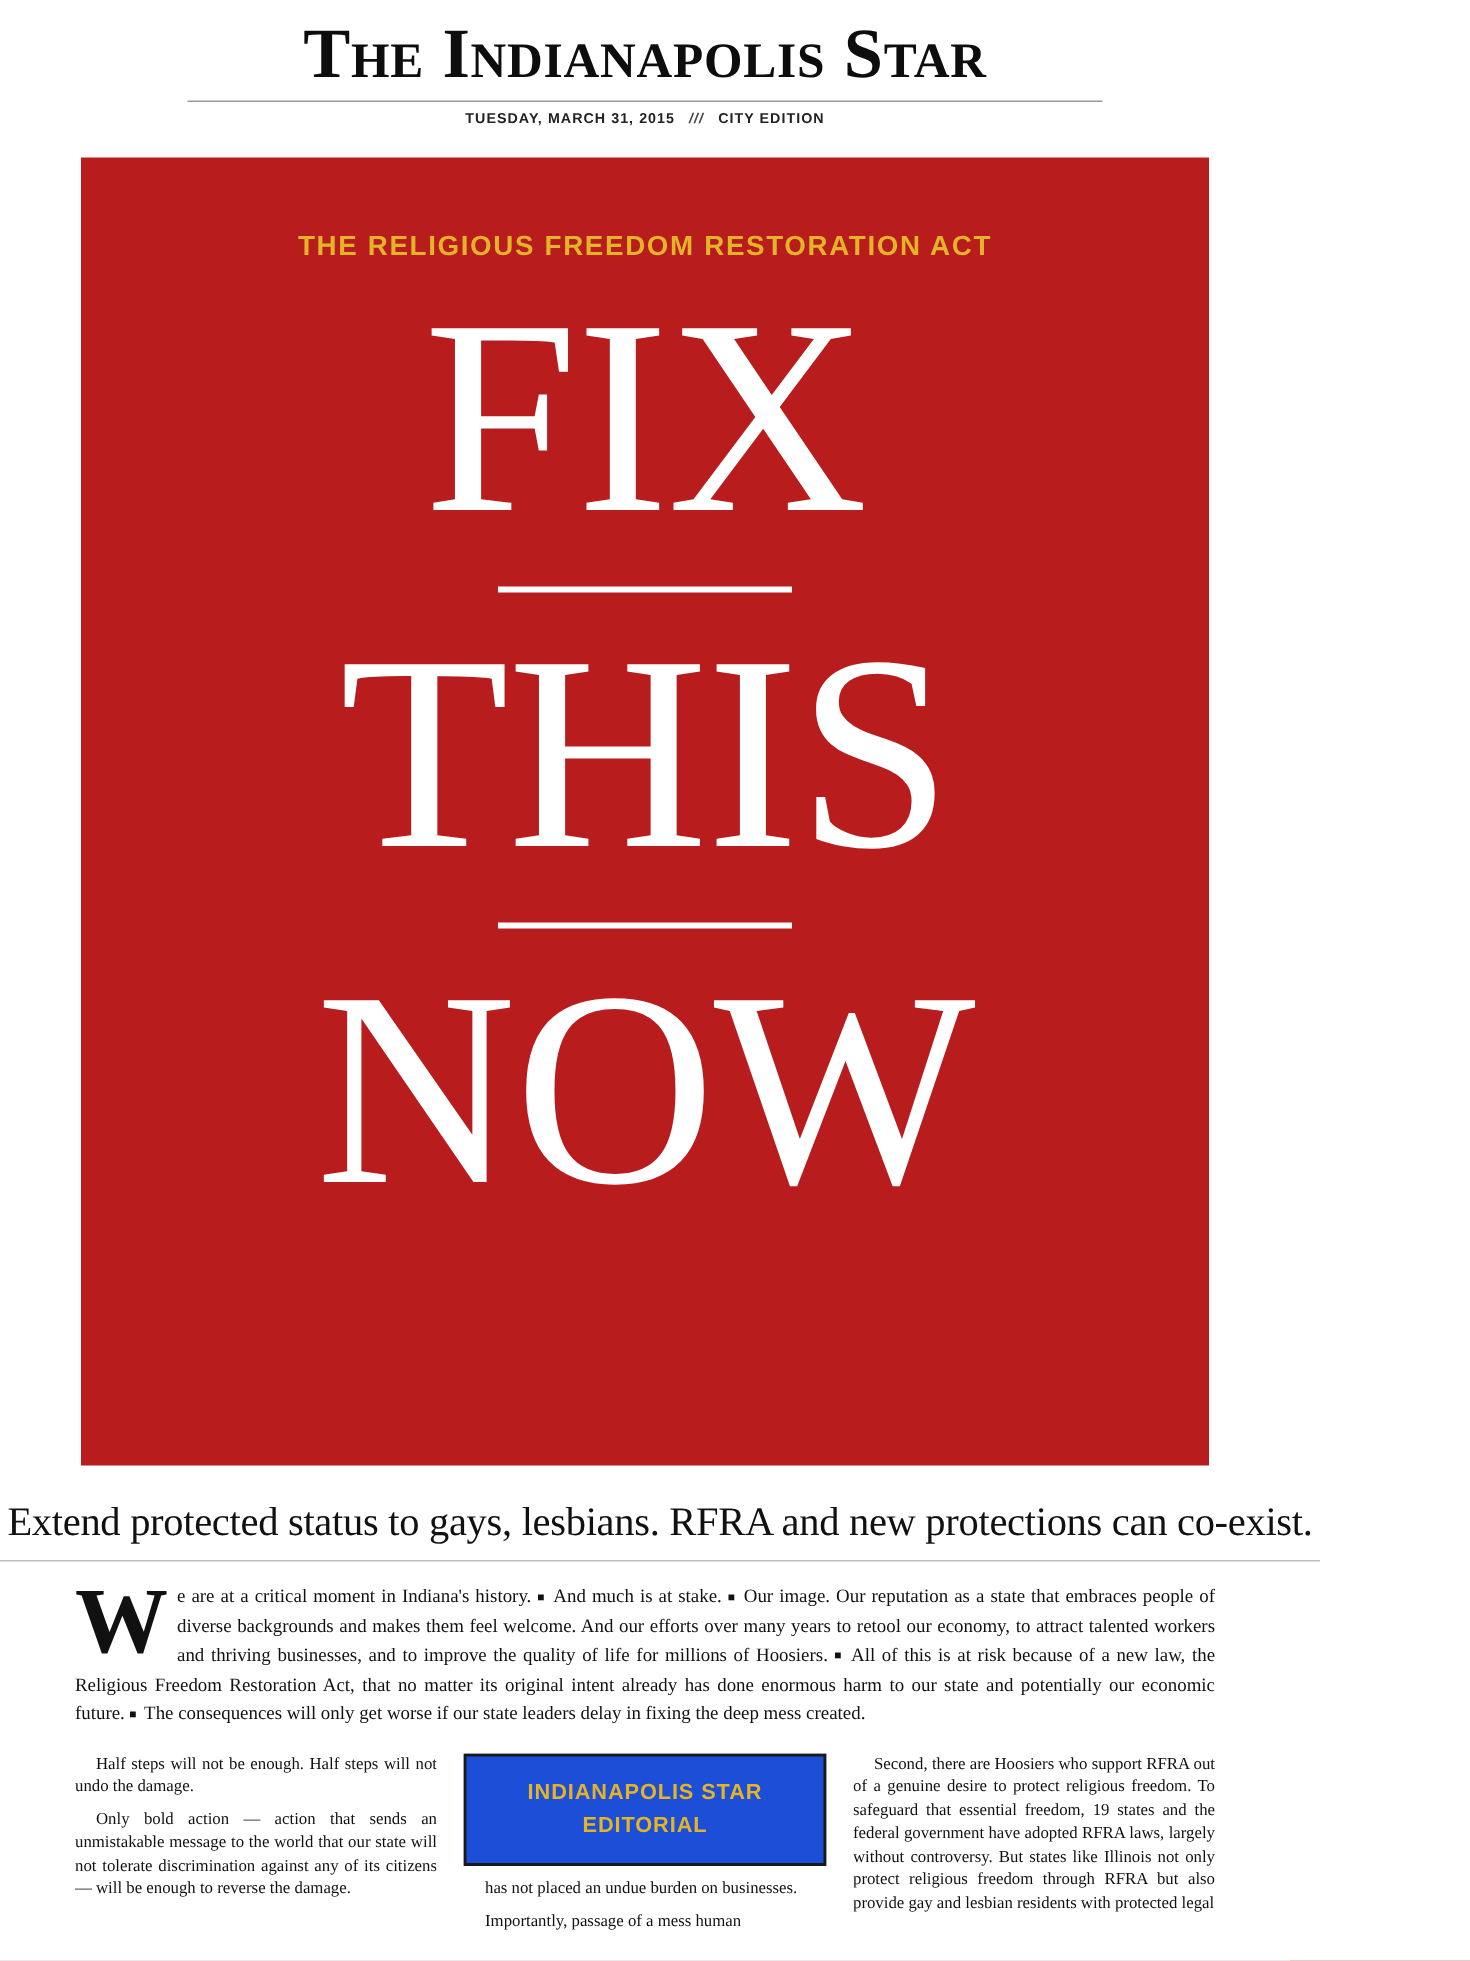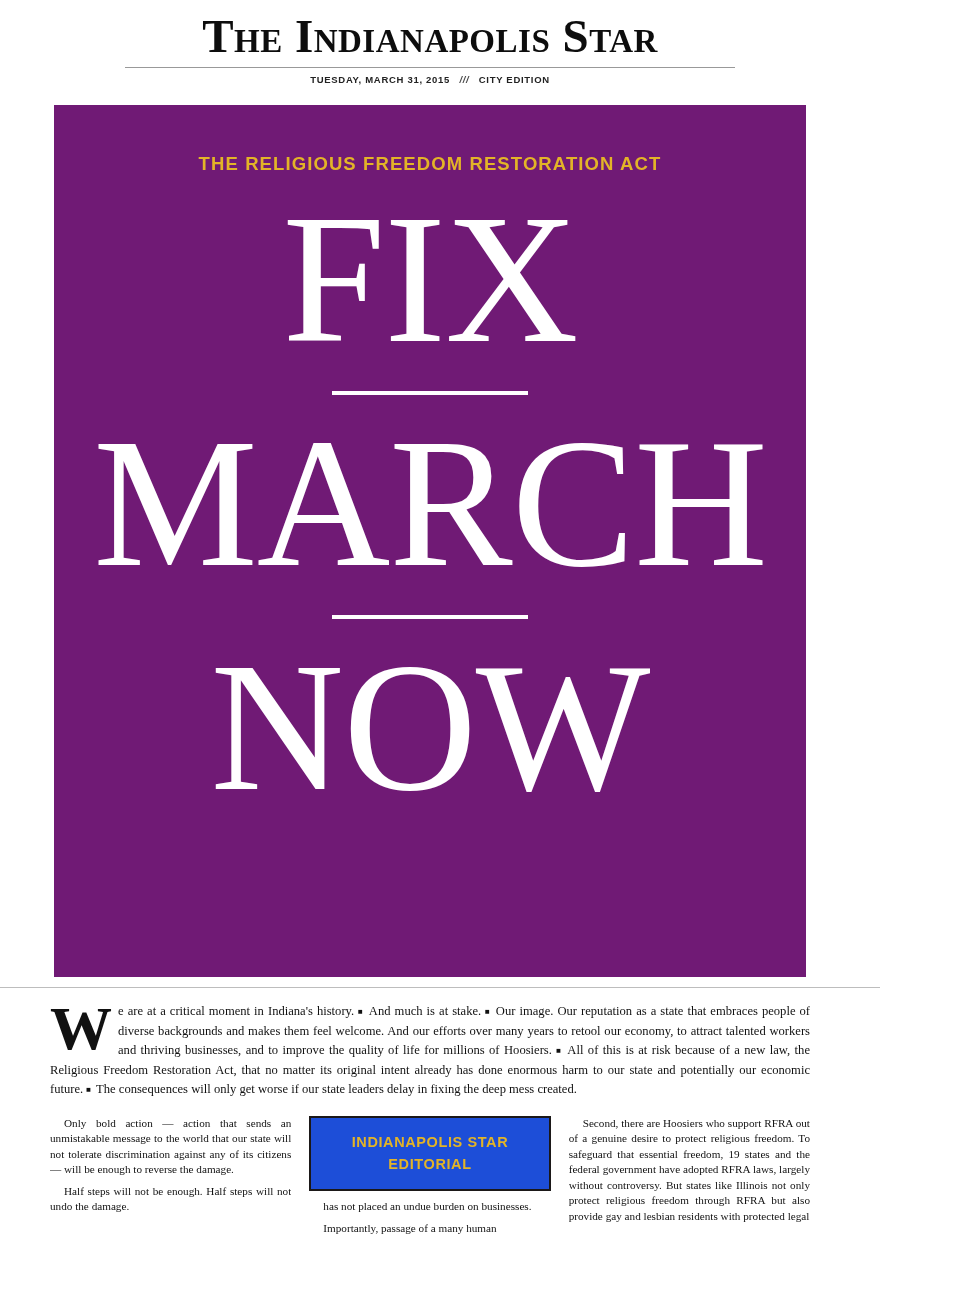--- a/index.html
+++ b/index.html
@@ -53,21 +53,21 @@
     font-style: italic;
     padding: 0 6px;
   }
 
   
   .hero {
     position: relative;
     margin: 20px auto 0 auto;
     width: 752px;
     height: 872px;
-    background: #701a75;
+    background: #b91c1c;
     box-sizing: border-box;
     padding-top: 48px;
     text-align: center;
   }
   .hero-kicker {
     font-family: "Liberation Sans", sans-serif;
     font-weight: bold;
     font-size: 18.5px;
     letter-spacing: 1.1px;
     color: #e3b427;
@@ -183,47 +183,48 @@
       <span>TUESDAY, MARCH 31, 2015</span>
       <span class="sep">///</span>
       <span>CITY EDITION</span>
     </div>
   </div>
 
   <div class="hero">
     <div class="hero-kicker">THE RELIGIOUS FREEDOM RESTORATION ACT</div>
     <div class="hero-word w1">FIX</div>
     <div class="hero-divider"></div>
-    <div class="hero-word w2">MARCH</div>
+    <div class="hero-word w2">THIS</div>
     <div class="hero-divider"></div>
     <div class="hero-word w3">NOW</div>
   </div>
 
+  <div class="deck">Extend protected status to gays, lesbians. RFRA and new protections can co-exist.</div>
   <div class="deck-rule"></div>
 
   <div class="lede-wrap">
     <div class="lede">
       <span class="dropcap">W</span><span>e are at a critical moment in Indiana's history.</span><span class="bullet">■</span><span>And much is at stake.</span><span class="bullet">■</span><span>Our image. Our reputation as a state that embraces people of diverse backgrounds and makes them feel welcome. And our efforts over many years to retool our economy, to attract talented workers and thriving businesses, and to improve the quality of life for millions of Hoosiers.</span><span class="bullet">■</span><span>All of this is at risk because of a new law, the Religious Freedom Restoration Act, that no matter its original intent already has done enormous harm to our state and potentially our economic future.</span><span class="bullet">■</span><span>The consequences will only get worse if our state leaders delay in fixing the deep mess created.</span>
     </div>
   </div>
 
   <div class="cols">
 
     <div class="col">
+      <p>Half steps will not be enough. Half steps will not undo the damage.</p>
       <p>Only bold action — action that sends an unmistakable message to the world that our state will not tolerate discrimination against any of its citizens — will be enough to reverse the damage.</p>
-      <p>Half steps will not be enough. Half steps will not undo the damage.</p>
     </div>
 
     <div class="col">
       <div class="edbox">
         <div class="edbox-line">INDIANAPOLIS STAR</div>
         <div class="edbox-line">EDITORIAL</div>
       </div>
       <p>has not placed an undue burden on businesses.</p>
-      <p>Importantly, passage of a many human</p>
+      <p>Importantly, passage of a mess human</p>
     </div>
 
     <div class="col">
       <p>Second, there are Hoosiers who support RFRA out of a genuine desire to protect religious freedom. To safeguard that essential freedom, 19 states and the federal government have adopted RFRA laws, largely without controversy. But states like Illinois not only protect religious freedom through RFRA but also provide gay and lesbian residents with protected legal</p>
     </div>
 
   </div>
 
 </div>
 

